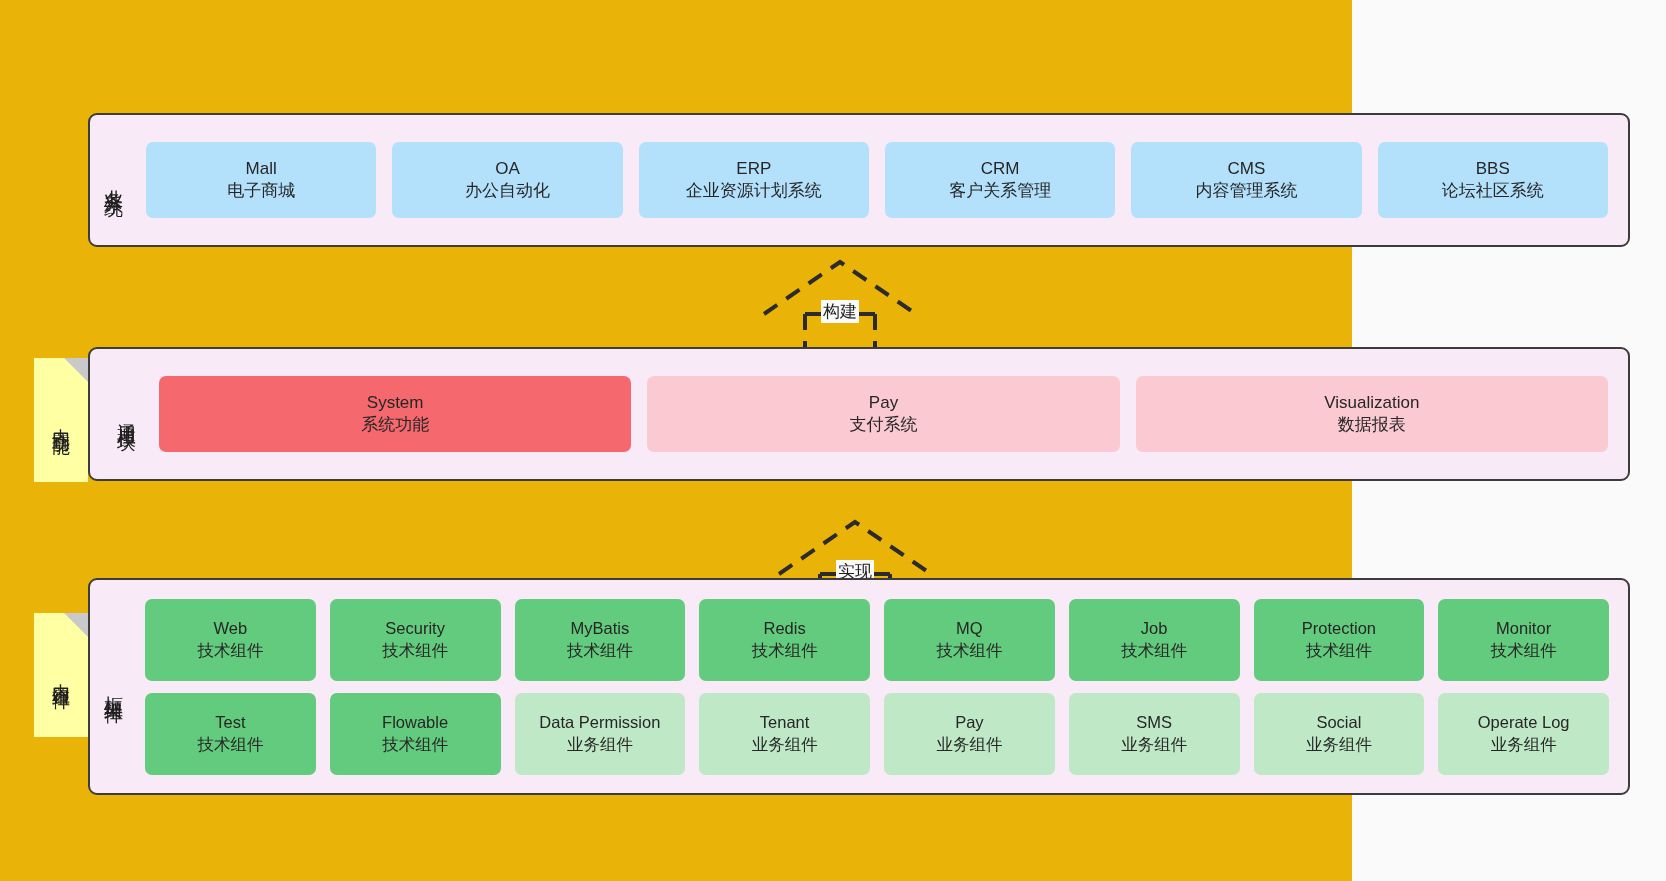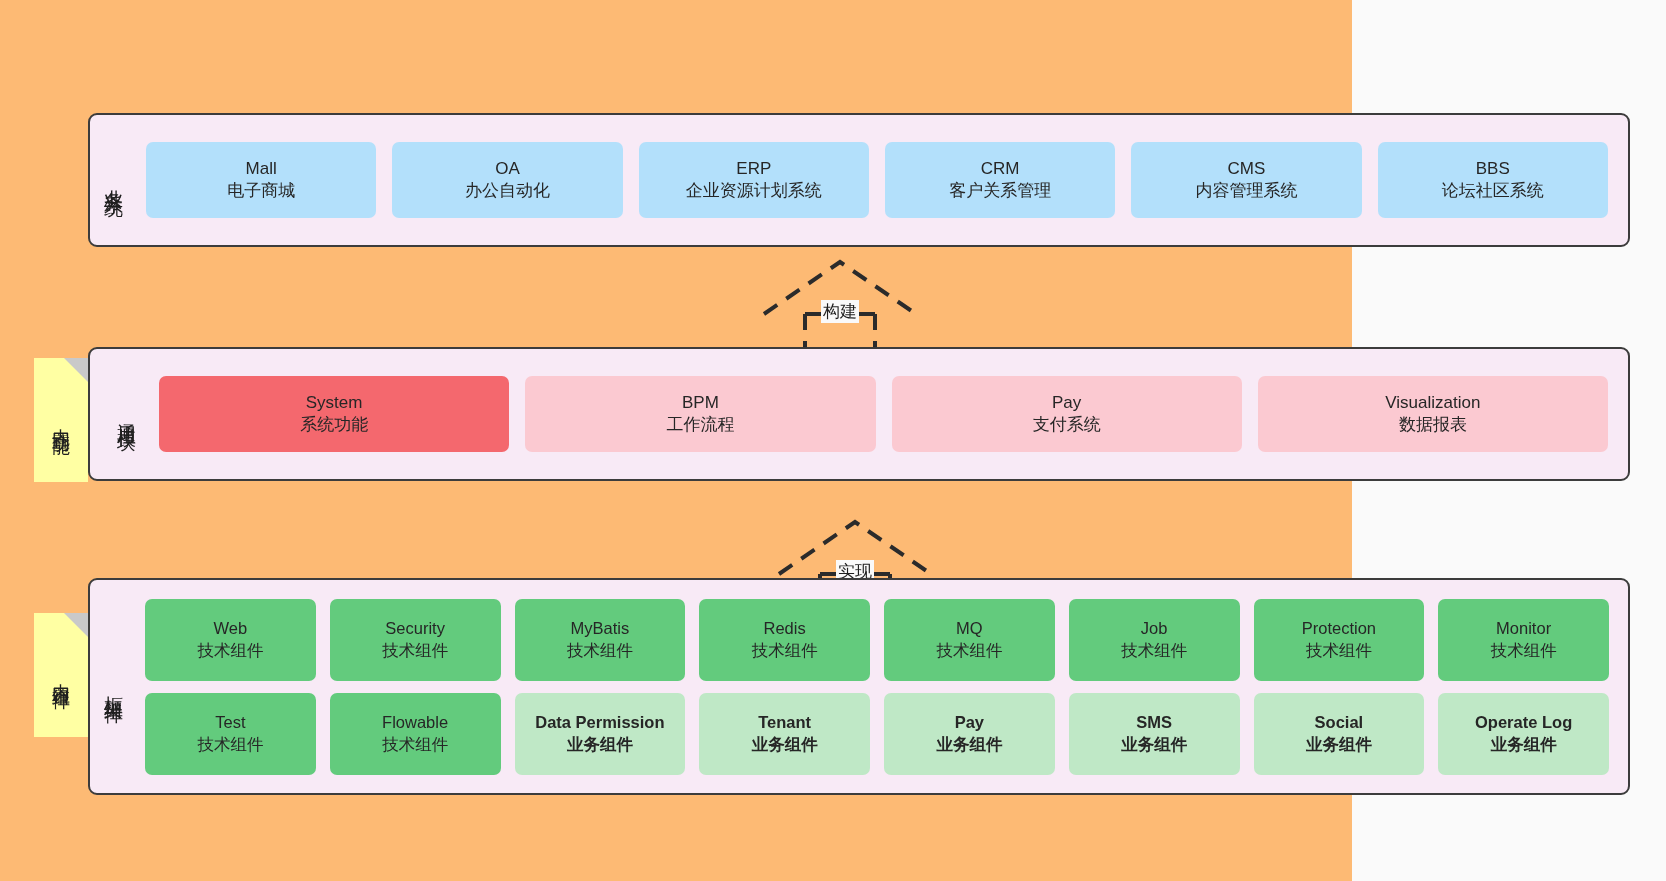--- a/index.html
+++ b/index.html
@@ -6,21 +6,21 @@
   html, body {
     margin: 0; padding: 0;
     width: 1666px; height: 881px;
     background: #fafafa;
     font-family: "Liberation Sans", "DejaVu Sans", sans-serif;
     overflow: hidden;
   }
   #stage {
     position: relative;
     width: 1352px; height: 881px;
-    background: #fdba74;
+    background: #eab308;
   }
 
   
   .layer {
     position: absolute;
     background: #f8eaf6;
     border: 2px solid #3c3c3c;
     border-radius: 9px;
     display: flex;
     align-items: stretch;
@@ -65,21 +65,21 @@
     margin: 0 8px;
   }
   .node .nm { display: block; }
   .node .sub { display: block; }
 
   
   .c-blue   { background: #b3e0fb; }
   .c-red    { background: #f4686e; }
   .c-pink   { background: #fbc9d1; }
   .c-green  { background: #63cb7d; }
-  .c-green2 { background: #bfe8c6; font-weight: bold; }
+  .c-green2 { background: #bfe8c6; }
 
   
   #layer-business { left: 88px; top: 113px; width: 1542px; height: 134px; }
   #layer-business .layer-body { height: 100%; }
 
   
   #layer-modules { left: 88px; top: 347px; width: 1542px; height: 134px; padding-left: 13px; }
   #layer-modules .layer-body { height: 100%; }
 
   
@@ -188,24 +188,20 @@
   </div>
 
   <div class="layer" id="layer-modules">
     <div class="layer-label">通用模块</div>
     <div class="layer-body">
       <div class="node c-red">
         <span class="nm">System</span>
         <span class="sub">系统功能</span>
       </div>
       <div class="node c-pink">
-        <span class="nm">BPM</span>
-        <span class="sub">工作流程</span>
-      </div>
-      <div class="node c-pink">
         <span class="nm">Pay</span>
         <span class="sub">支付系统</span>
       </div>
       <div class="node c-pink">
         <span class="nm">Visualization</span>
         <span class="sub">数据报表</span>
       </div>
     </div>
   </div>
 

